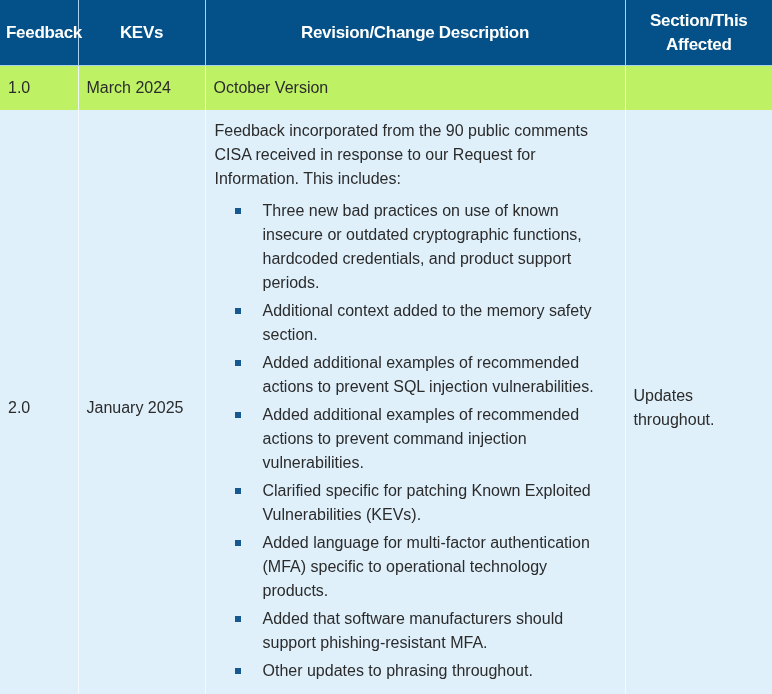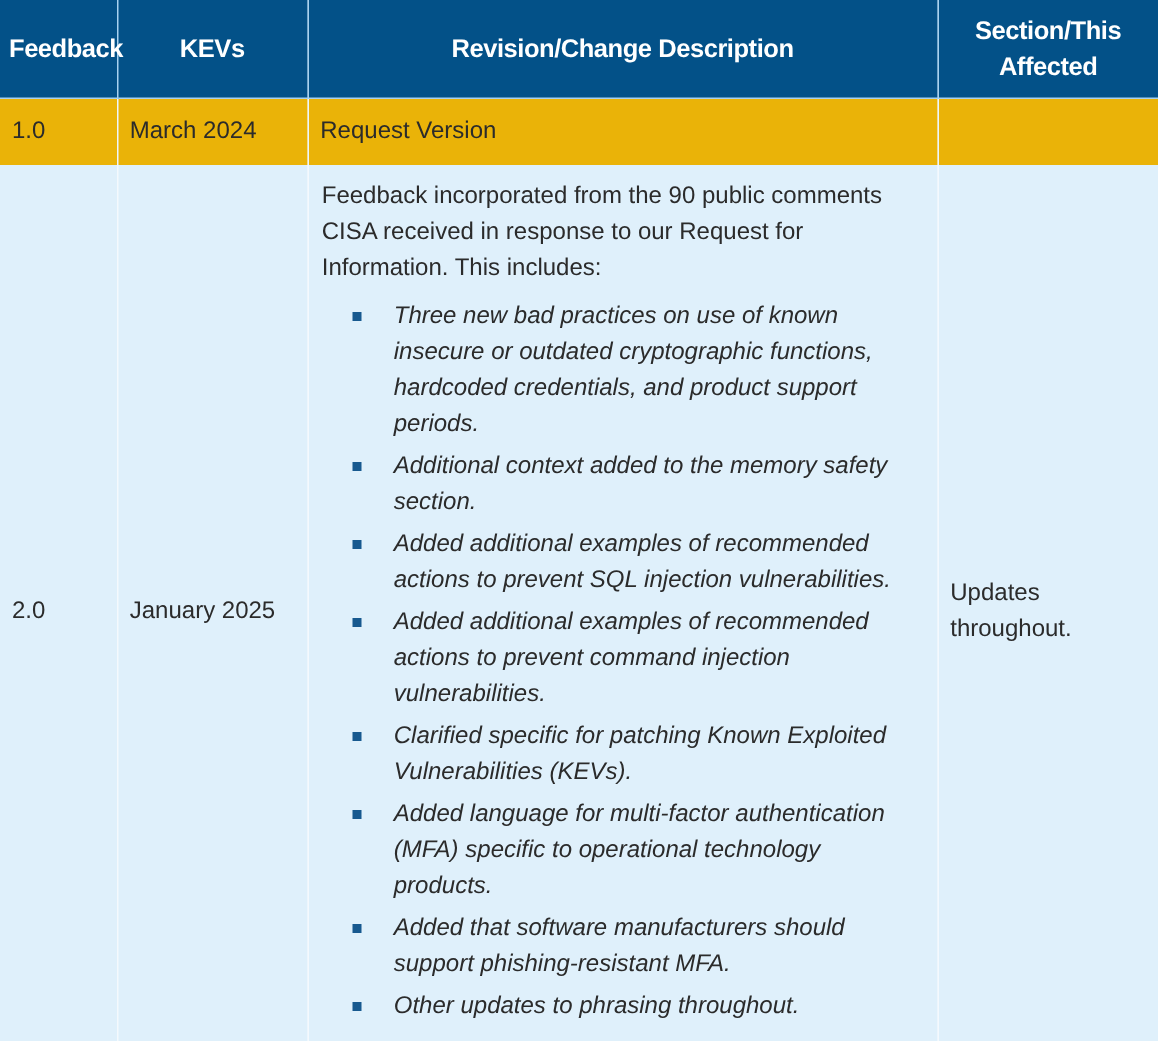--- a/index.html
+++ b/index.html
@@ -34,30 +34,29 @@
   }
   th:last-child { border-right: none; }
   td {
     font-size: 16px;
     line-height: 24px;
     vertical-align: middle;
     padding: 0 8px;
     border-right: 1px solid #eef6fc;
   }
   td:last-child { border-right: none; }
-  tr.row1 td { background: #eab308; height: 44px; }
+  tr.row1 td { background: #bef264; height: 44px; }
   tr.row2 td { background: #dff0fb; height: 583px; border-right-color: #f4f9fd; }
   td.desc { padding: 9px 8px 4px 9px; vertical-align: top; }
   td.desc p { margin: 0 0 8px 0; }
   ul { list-style: none; margin: 0; padding: 0; }
   li {
     position: relative;
     padding-left: 48px;
     margin-bottom: 4px;
-    font-style: italic;
   }
   li .bullet {
     position: absolute;
     left: 20px; top: 9px;
     width: 6px; height: 6px;
     background: #17598f;
   }
 </style>
 </head>
 <body>
@@ -74,21 +73,21 @@
       <th>Feedback</th>
       <th>KEVs</th>
       <th>Revision/Change Description</th>
       <th>Section/This Affected</th>
     </tr>
   </thead>
   <tbody>
     <tr class="row1">
       <td>1.0</td>
       <td>March 2024</td>
-      <td>Request Version</td>
+      <td>October Version</td>
       <td></td>
     </tr>
     <tr class="row2">
       <td>2.0</td>
       <td>January 2025</td>
       <td class="desc">
         <p>Feedback incorporated from the 90 public comments CISA received in response to our Request for Information. This includes:</p>
         <ul>
           <li><span class="bullet"></span><span>Three new bad practices on use of known insecure or outdated cryptographic functions, hardcoded credentials, and product support periods.</span></li>
           <li><span class="bullet"></span><span>Additional context added to the memory safety section.</span></li>

